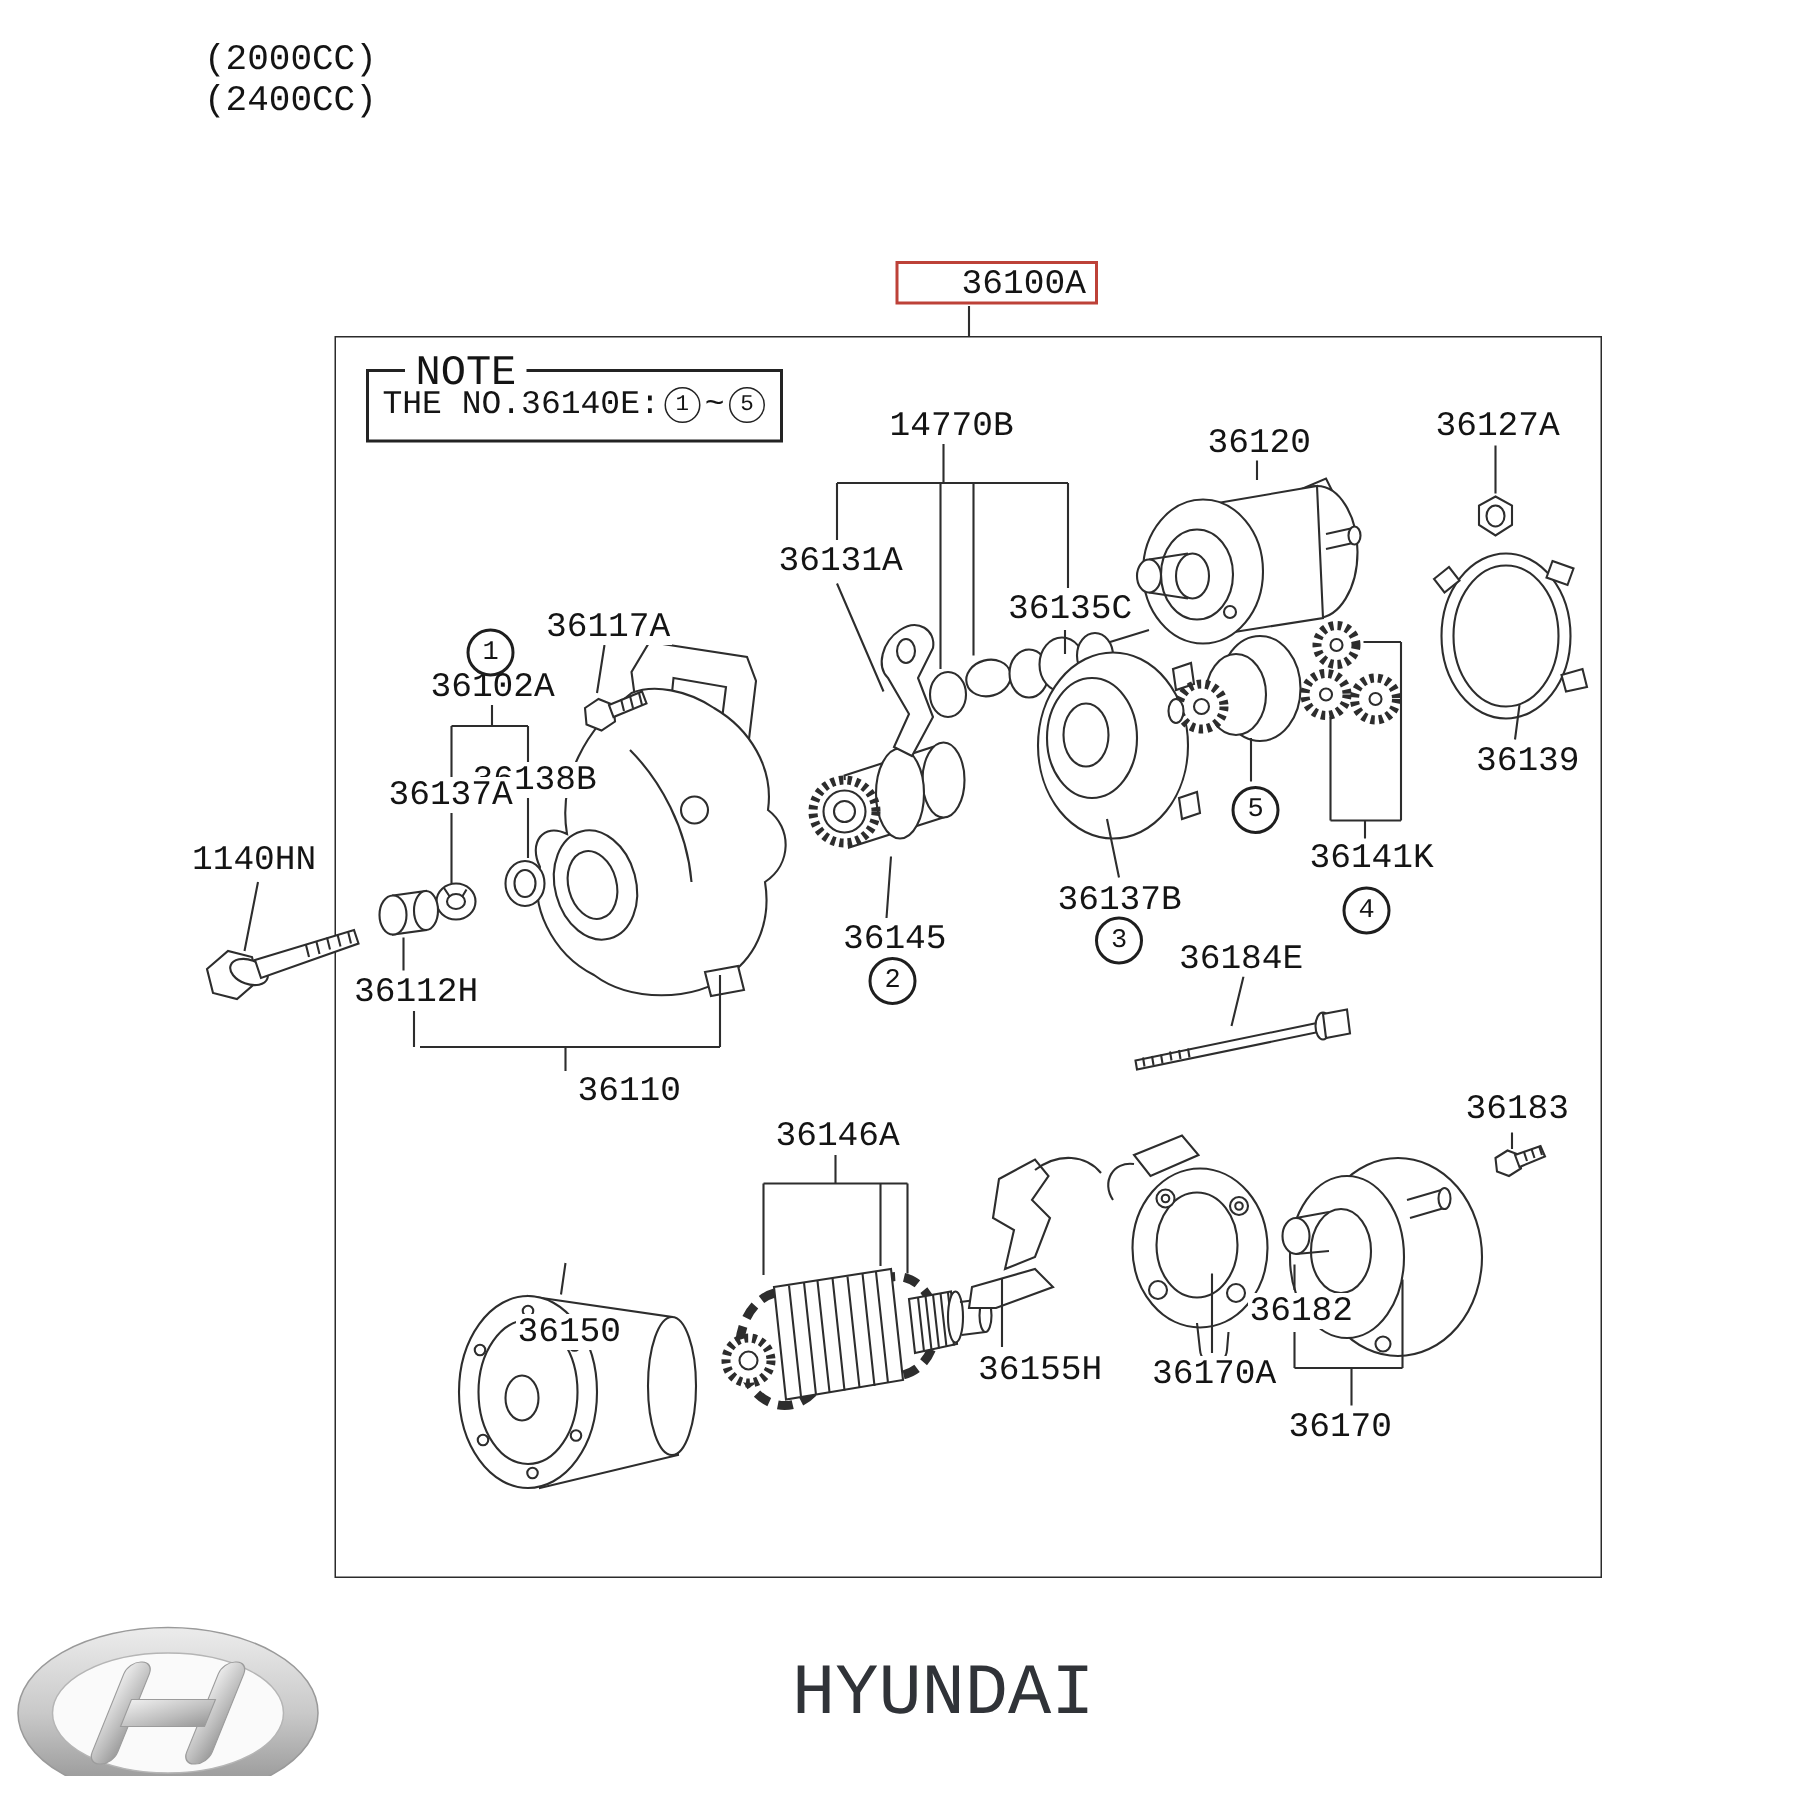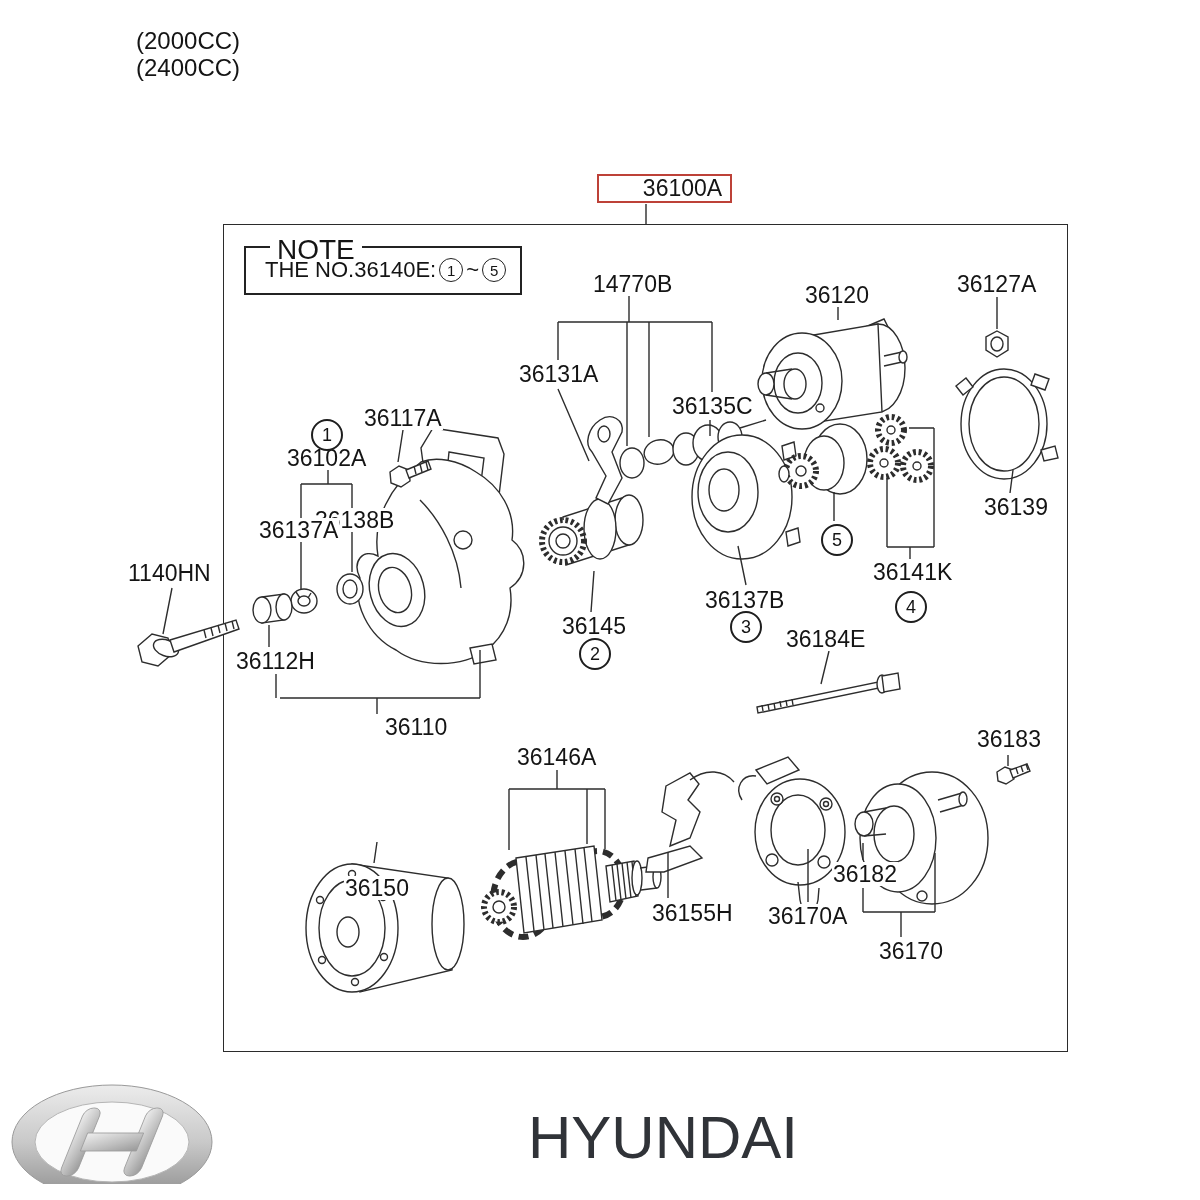--- a/index.html
+++ b/index.html
@@ -1,32 +1,32 @@
 <!DOCTYPE html>
 <html><head>
 <meta charset="utf-8">
 <style>
   html,body{margin:0;padding:0;background:#fff;}
   #stage{position:relative;width:1200px;height:1184px;background:#fff;overflow:hidden;
-         font-family:Liberation Sans, sans-serif;color:#141414;}
+         font-family:Liberation Mono, monospace;color:#141414;}
   #variants{position:absolute;left:136px;top:27px;font-size:24px;line-height:27px;white-space:pre;}
   #main-box{position:absolute;left:223px;top:224px;width:843px;height:826px;border:1.5px solid #2b2b2b;}
   #highlight{position:absolute;left:597px;top:174px;width:95px;height:25px;border:2.5px solid #bd4138;
              background:#fff;display:flex;align-items:center;justify-content:center;font-size:23px;z-index:5;}
   #note-box{position:absolute;left:244px;top:246px;width:274px;height:45px;border:2px solid #232323;z-index:4;}
   #note-title{position:absolute;left:24px;top:-14px;background:#fff;padding:0 7px;font-size:28px;}
-  #note-body{position:absolute;left:19px;top:9px;font-size:22px;display:flex;align-items:center;gap:3px;white-space:nowrap;}
+  #note-body{position:absolute;left:9px;top:9px;font-size:22px;display:flex;align-items:center;gap:3px;white-space:nowrap;}
   .ncirc{display:inline-flex;width:22px;height:22px;border:1.5px solid #222;border-radius:50%;
          align-items:center;justify-content:center;font-size:15px;}
   #svgart{position:absolute;left:0;top:0;z-index:2;}
   #labels .lbl{position:absolute;font-size:23px;line-height:24px;background:#fff;padding:0 1px;
                white-space:nowrap;z-index:3;}
   #callouts .callout{position:absolute;width:28px;height:28px;border:2px solid #1e1e1e;border-radius:50%;
                background:#fff;display:flex;align-items:center;justify-content:center;font-size:18px;z-index:3;}
-  #footer-text{position:absolute;left:528px;top:1103px;font-size:60px;color:#303338;white-space:nowrap;
+  #footer-text{position:absolute;left:528px;top:1103px;font-size:48px;color:#303338;white-space:nowrap;
                display:flex;gap:20px;}
   .ln{stroke:#2d2d2d;stroke-width:1.4;fill:none;}
   .pt{stroke:#2d2d2d;stroke-width:1.4;fill:#fff;}
   .gt{fill:#fff;stroke:#2d2d2d;stroke-width:6;stroke-dasharray:2.8 2.8;}
   .sc{fill:#fff;stroke:#2d2d2d;stroke-width:6;stroke-dasharray:10 6;}
 </style>
 </head>
 <body>
 
 <div id="stage">
@@ -302,21 +302,21 @@
       <span class="lbl" style="left: 704px; top: 588px;">36137B</span>
       <span class="lbl" style="left: 872px; top: 560px;">36141K</span>
       <span class="lbl" style="left: 983px; top: 495px;">36139</span>
       <span class="lbl" style="left: 785px; top: 627px;">36184E</span>
       <span class="lbl" style="left: 344px; top: 840px; margin-top: 36px;">36150</span>
       <span class="lbl" style="left: 516px; top: 745px;">36146A</span>
       <span class="lbl" style="left: 651px; top: 901px;">36155H</span>
       <span class="lbl" style="left: 767px; top: 904px;">36170A</span>
       <span class="lbl" style="left: 832px; top: 862px;">36182</span>
       <span class="lbl" style="left: 976px; top: 727px;">36183</span>
-      <span class="lbl" style="left: 878px; top: 939px; text-align: right;">36170</span>
+      <span class="lbl" style="left: 858px; top: 939px; text-align: right;">36170</span>
     </div>
   <div id="callouts">
       <span class="callout" style="left: 311px; top: 419px;">1</span>
       <span class="callout" style="left: 579px; top: 638px;">2</span>
       <span class="callout" style="left: 730px; top: 611px;">3</span>
       <span class="callout" style="left: 895px; top: 591px;">4</span>
       <span class="callout" style="left: 821px; top: 524px;">5</span>
     </div>
 
   <div id="footer-text" style="color: rgb(48, 51, 56);">

